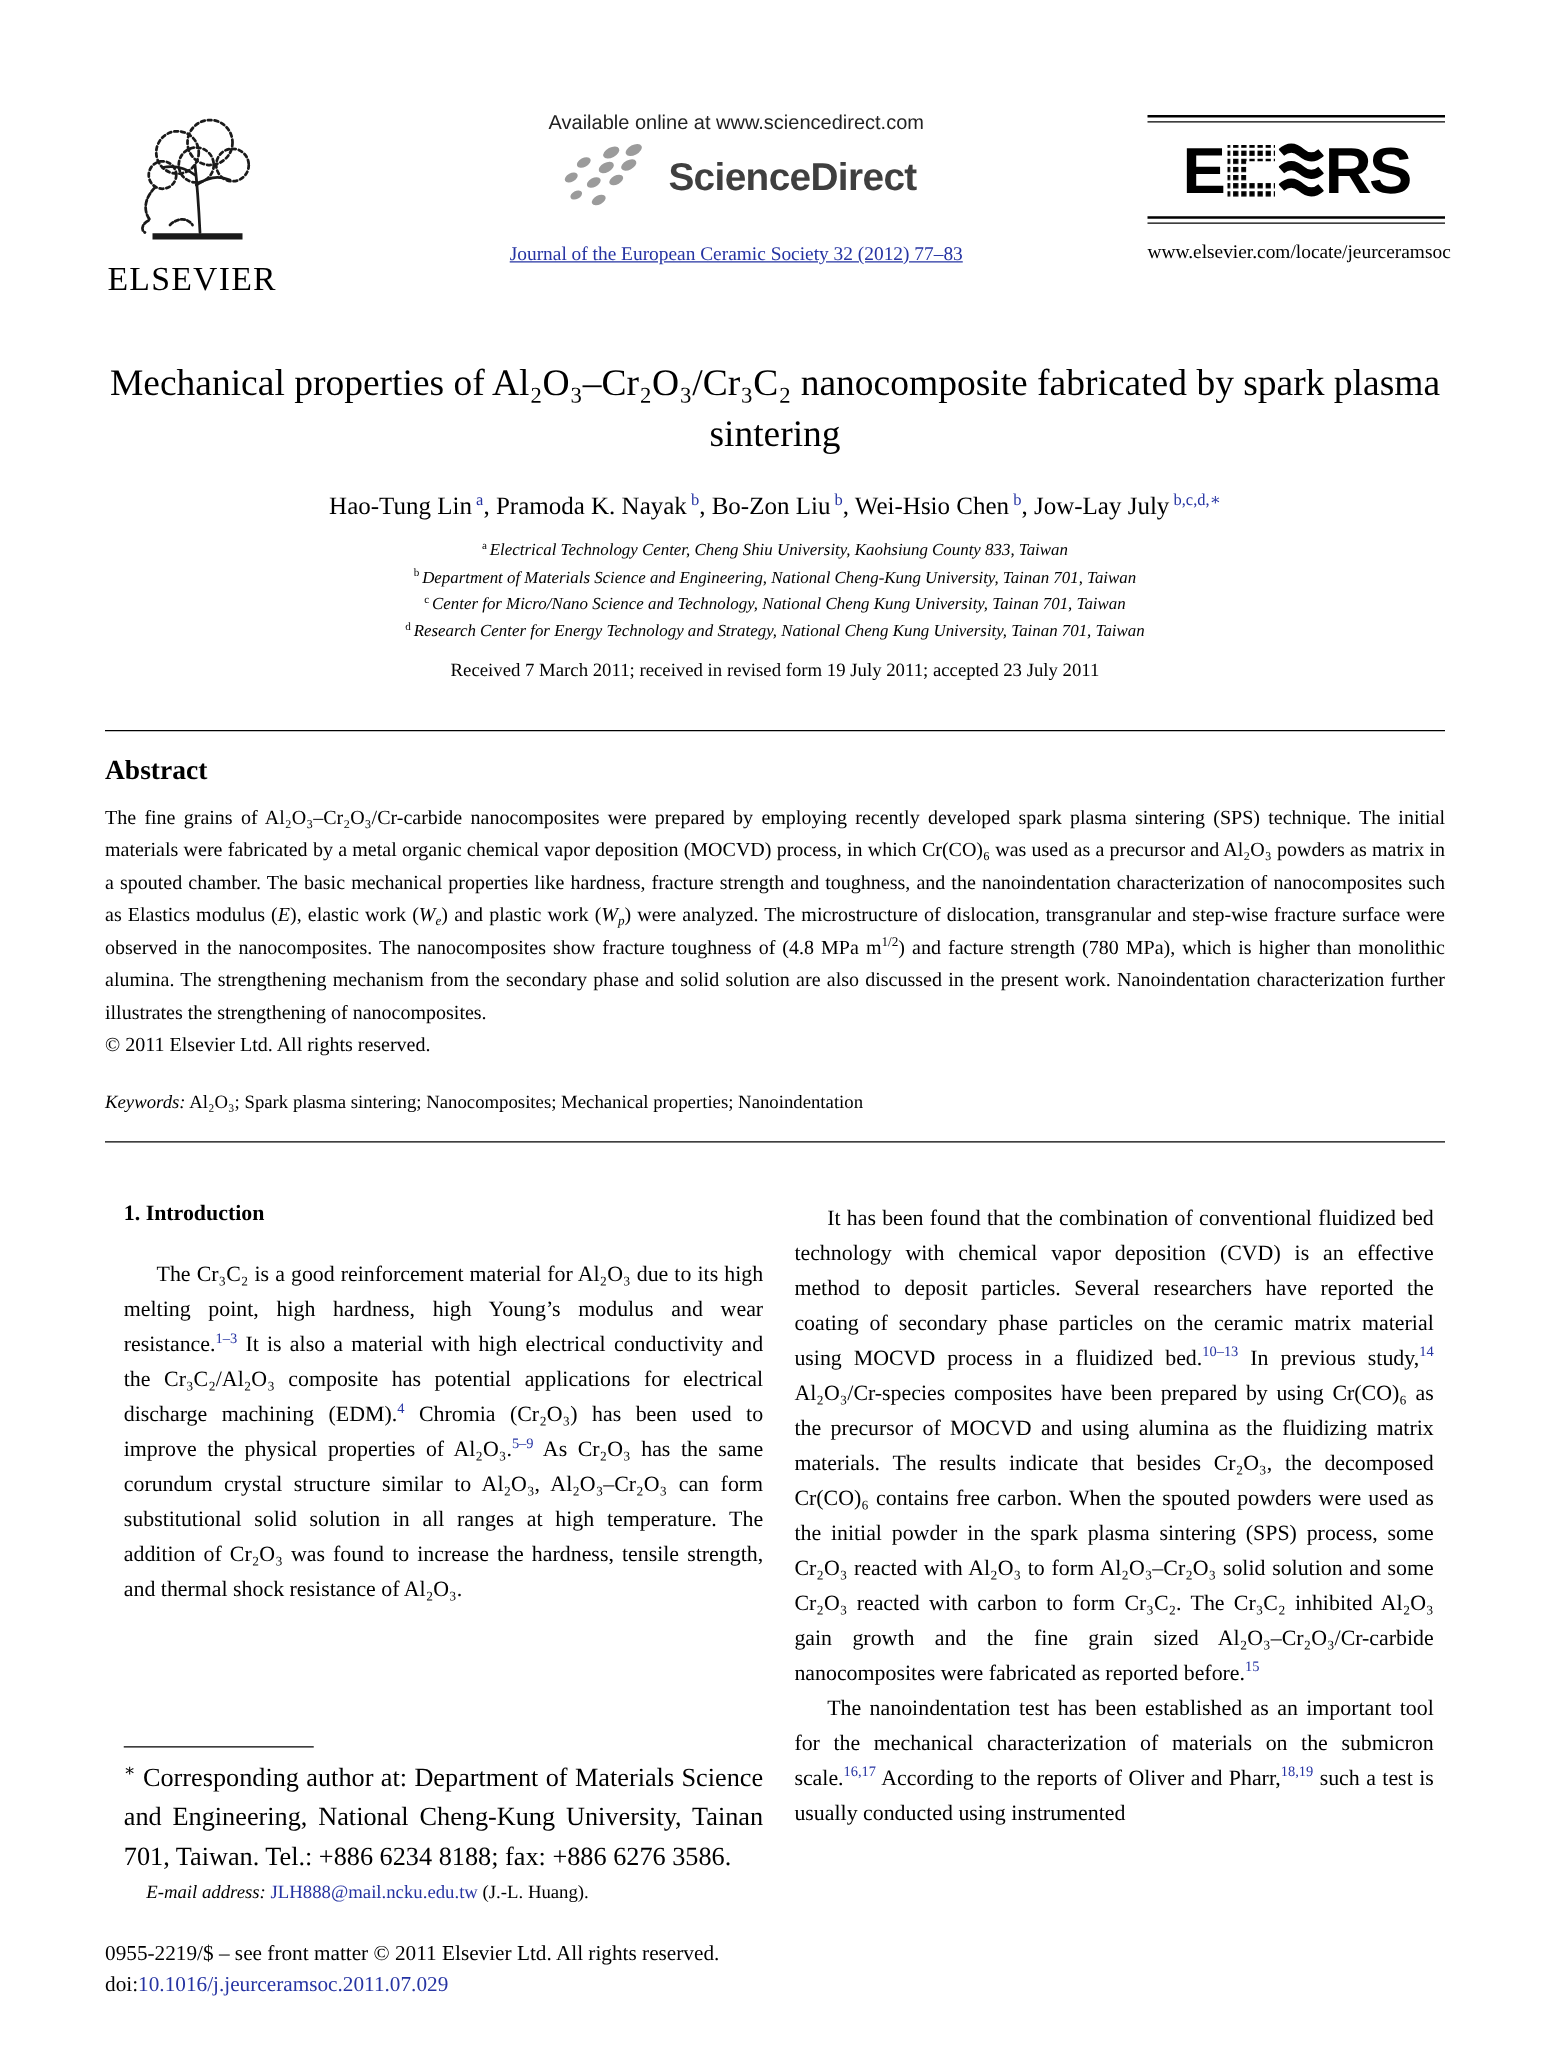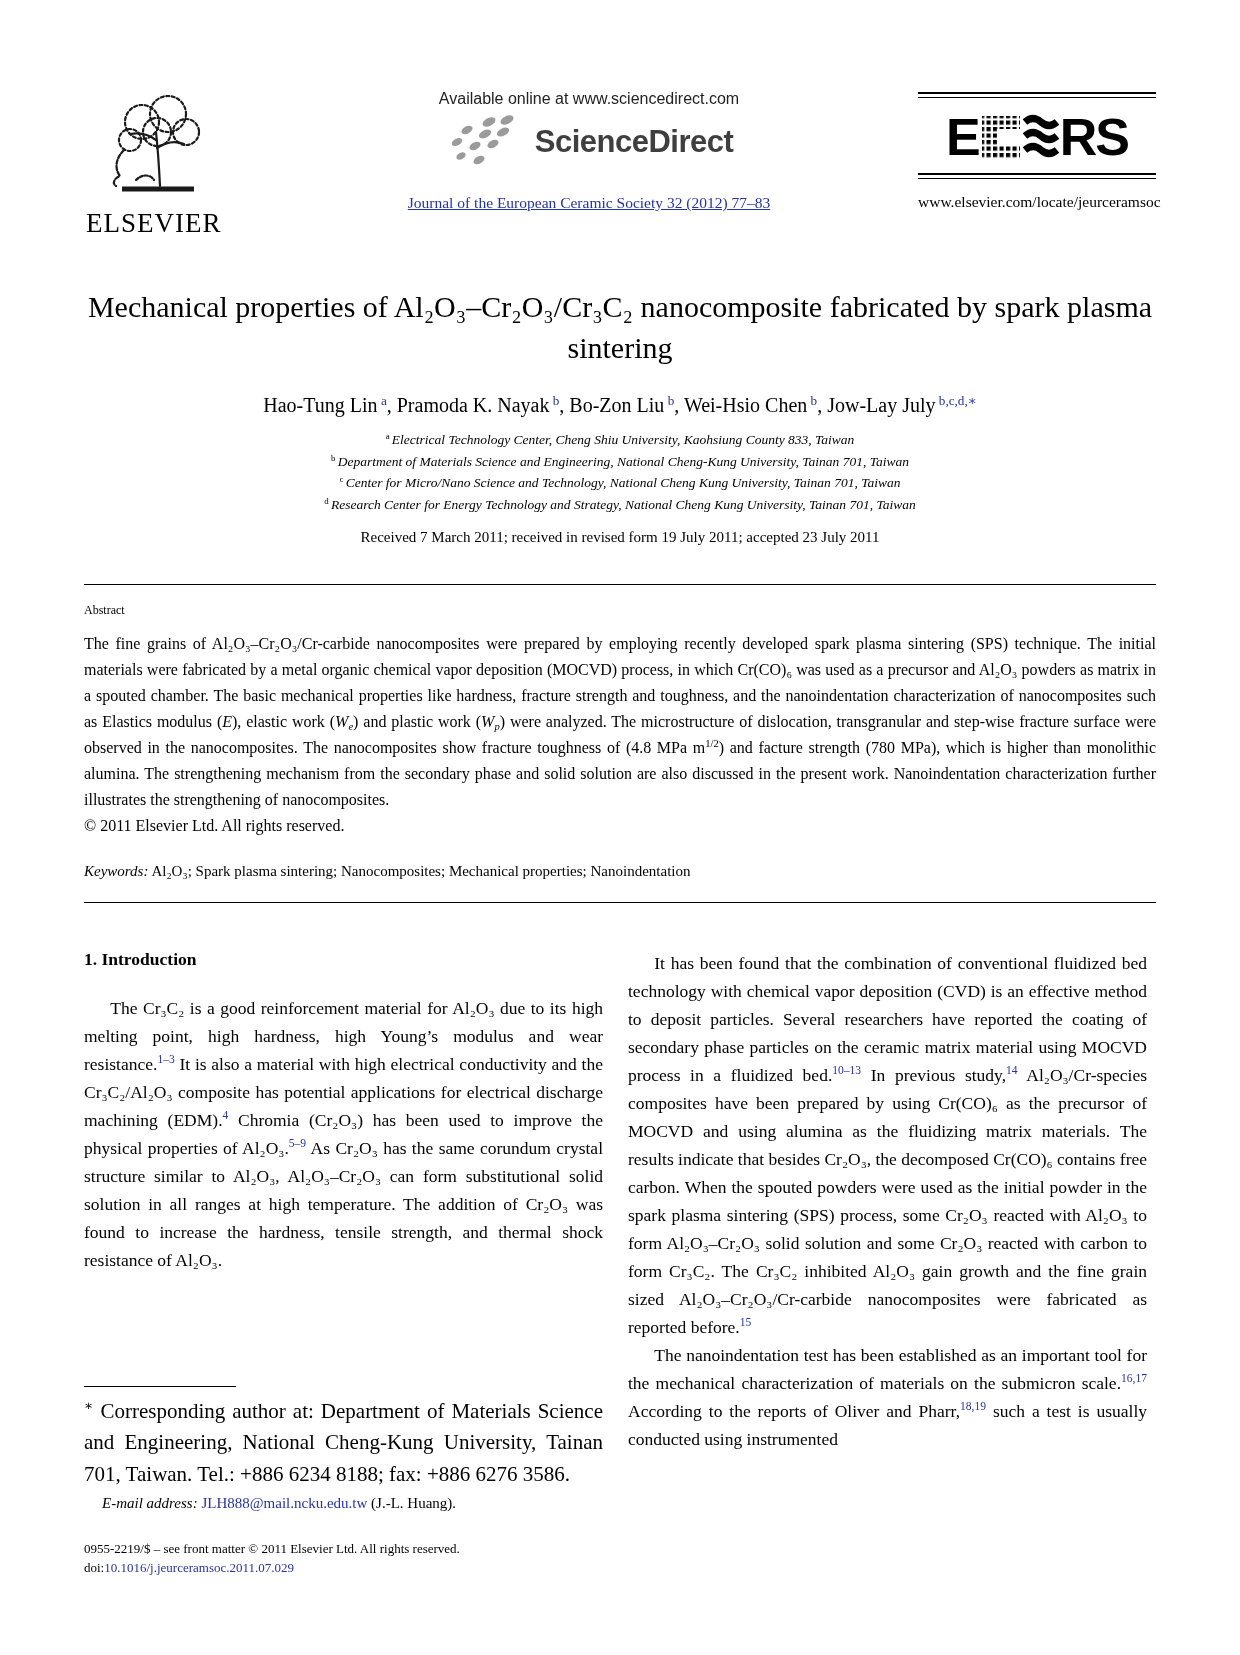--- a/index.html
+++ b/index.html
@@ -29,40 +29,40 @@
 
   
   .title { margin-top:48px; text-align:center; font-size:30px; line-height:1.35; font-weight:400; }
   .authors { margin-top:26px; text-align:center; font-size:20px; }
   .affils { margin-top:12px; text-align:center; font-size:13.5px; font-style:italic; line-height:1.6; }
   .received { margin-top:14px; text-align:center; font-size:15px; }
 
   .hr { border:none; border-top:1.4px solid #000; margin-top:38px; }
 
   
-  .abstract-head { margin-top:18px; font-size:12px; font-weight:400; }
+  .abstract-head { margin-top:18px; font-size:22px; font-weight:700; }
   .abstract-body { margin-top:13px; font-size:16px; line-height:1.62; text-align:justify; }
   .copyright { font-size:16px; line-height:1.62; }
   .keywords { margin-top:24px; font-size:15px; }
   .hr2 { border:none; border-top:1.4px solid #000; margin-top:22px; }
 
   
-  .columns { display:flex; gap:25px; margin-top:46px; min-height:566px; }
+  .columns { display:flex; gap:25px; margin-top:46px; min-height:566px;margin-left:15px; }
   .col { width:calc(50% - 17px); display:flex; flex-direction:column; }
   .sec-head { font-size:17.5px; font-weight:700; }
   .body-par { font-size:17.5px; line-height:1.6; text-align:justify; text-indent:1.5em; }
   .left .body-par { margin-top:24px; }
   .right .body-par + .body-par { margin-top:0; }
 
   
   .footnote { margin-top:auto; }
   .fn-rule { width:152px; border:none; border-top:1.4px solid #000; margin-bottom:9px; }
   .fn-text { font-size:21px; line-height:1.5; text-align:justify; }
   .fn-email { font-size:15px; line-height:1.5; margin-top:2px; text-indent:18px; }
-  .bottom { margin-top:24px; font-size:13px; line-height:1.5; }
+  .bottom { margin-top:24px; font-size:17px; line-height:1.5; }
 
   
   .sup { font-size:0.66em; position:relative; top:-0.55em; }
   .ref { color:var(--link); }
   .it  { font-style:italic; }
   .subit { font-style:italic; font-size:0.66em; position:relative; top:0.25em; }
   .link { color:var(--link); }
   .roman { font-style:normal; }
 </style>
 </head>

